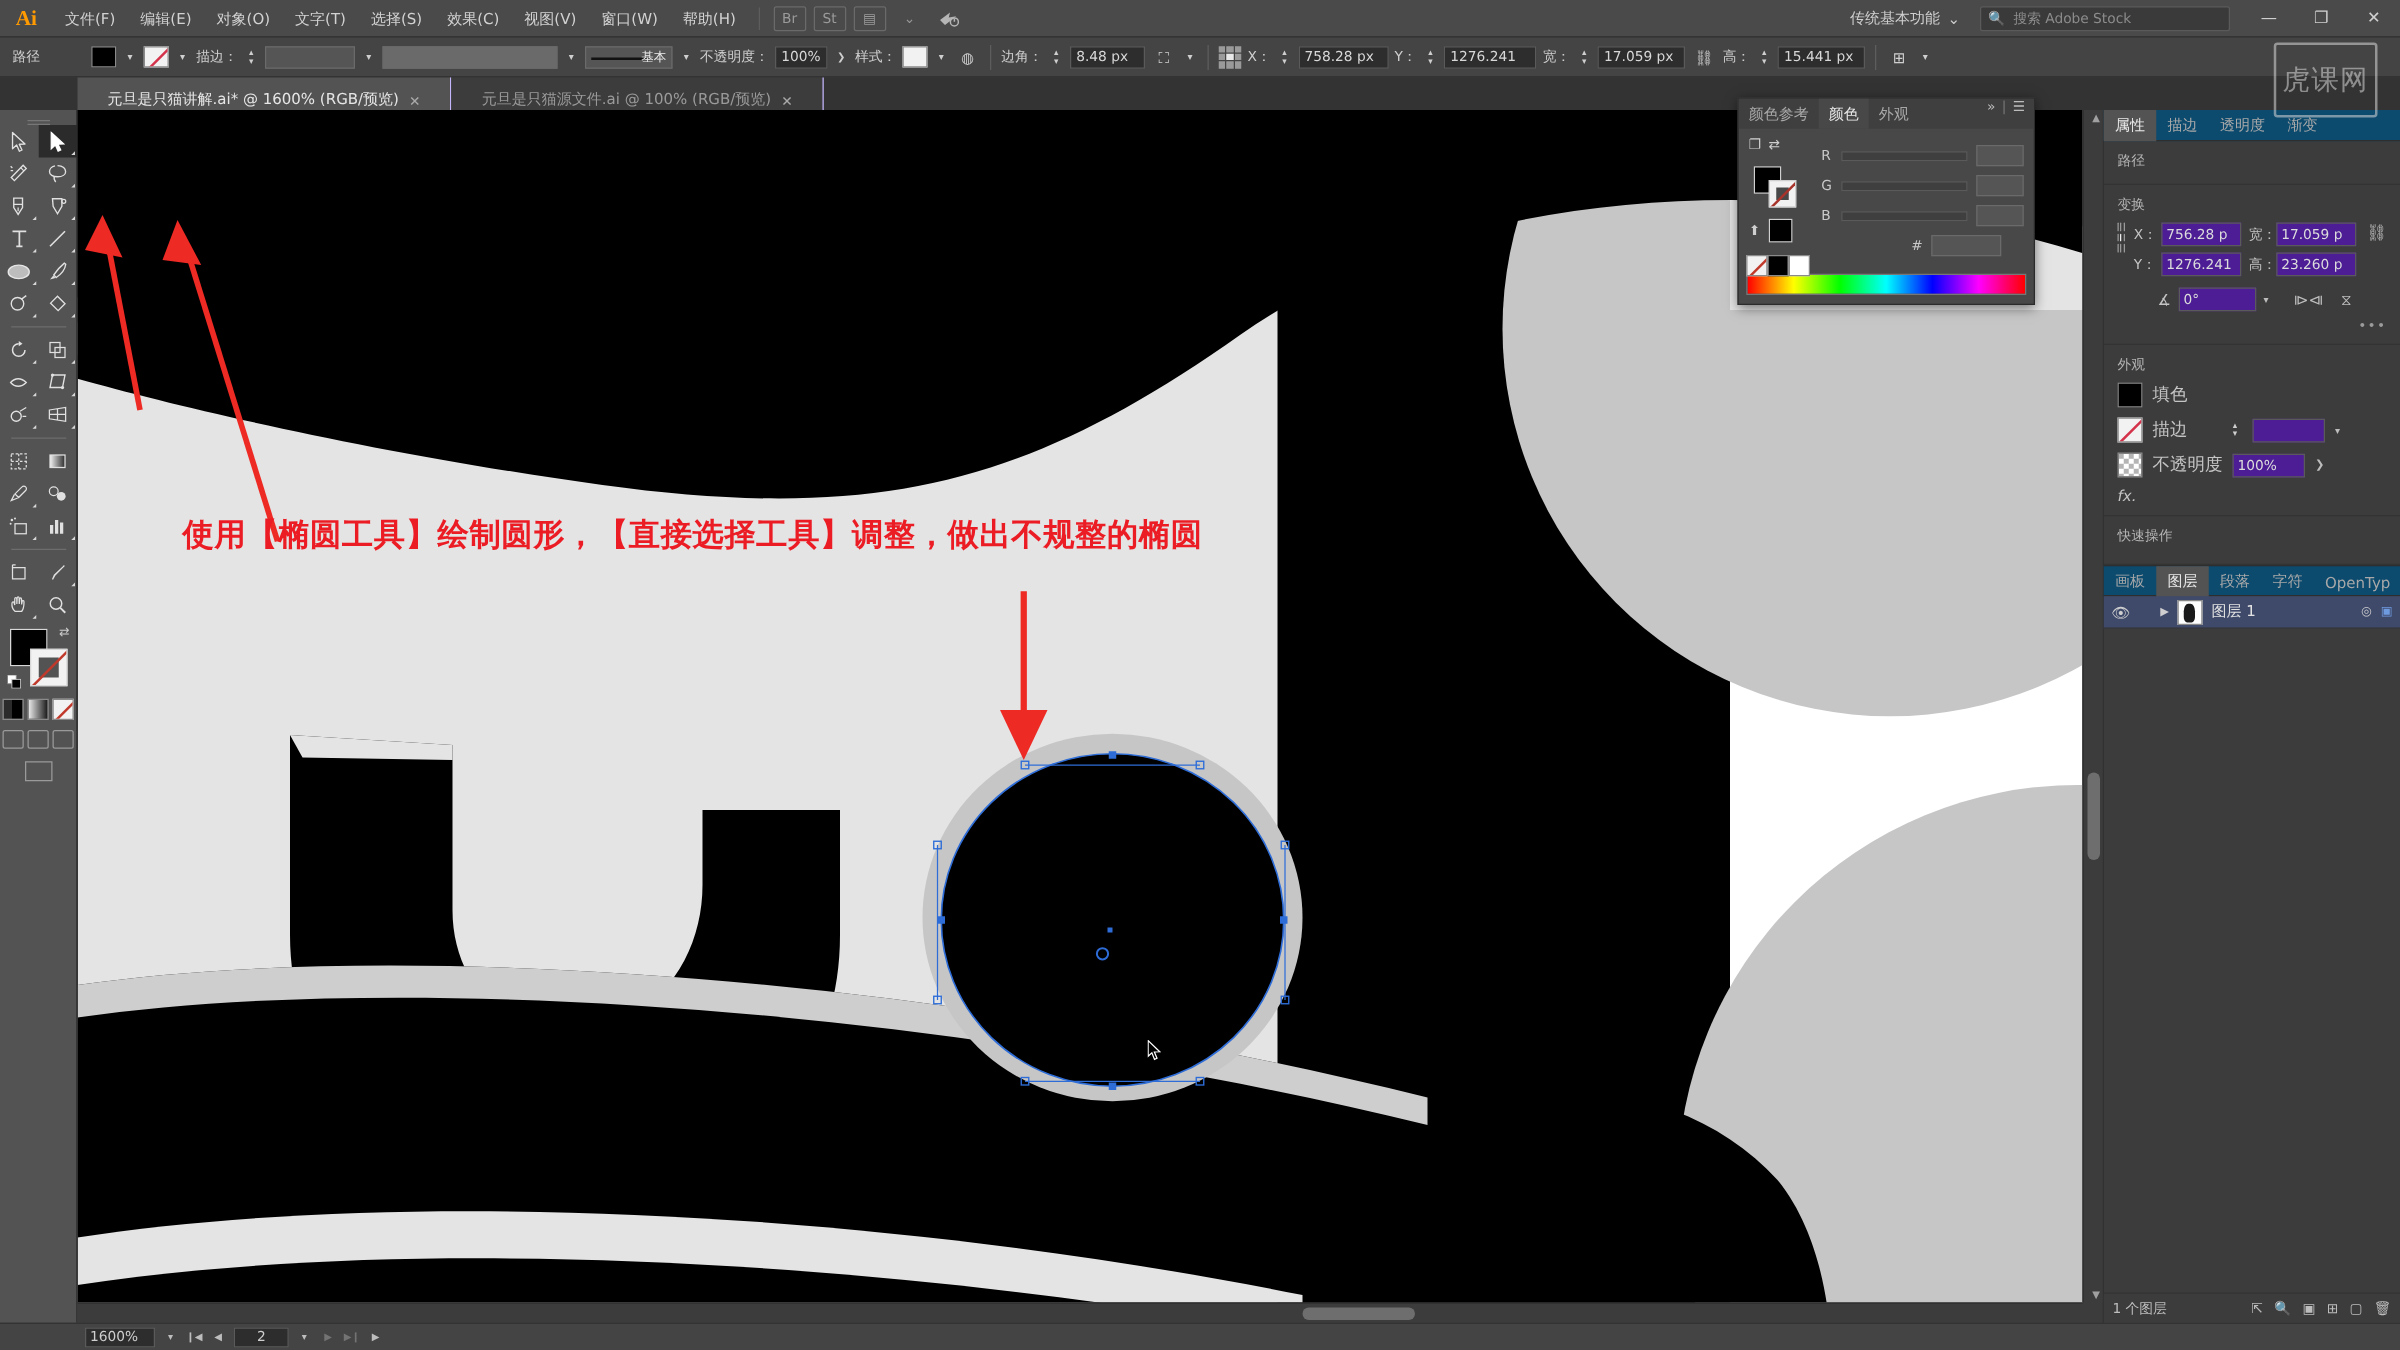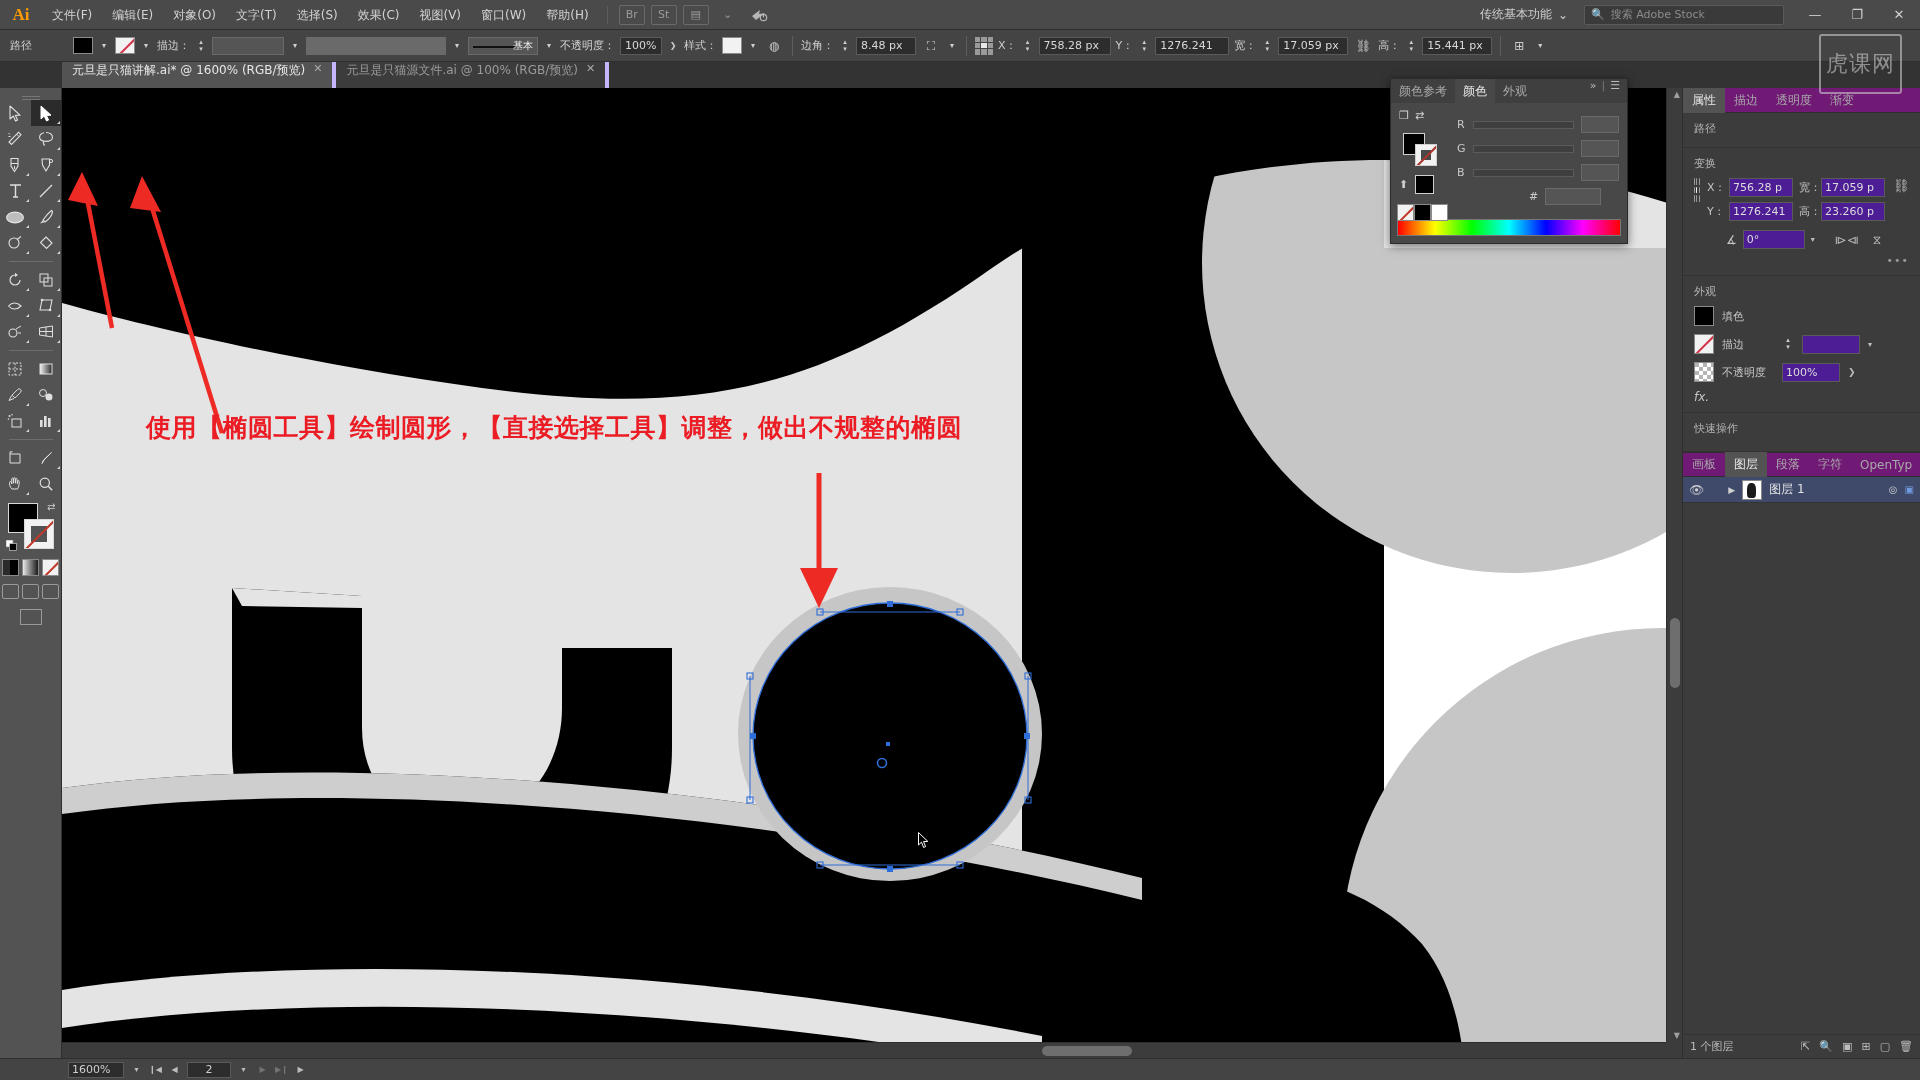--- a/index.html
+++ b/index.html
@@ -48,22 +48,22 @@
                justify-content:center;position:relative;}
   .strokeprev .line{position:absolute;left:4px;top:8px;width:44px;height:2px;background:#111;}
   .strokeprev .lbl{position:absolute;right:4px;font-size:10px;color:#ededed;}
   .grid-icon{width:18px;height:18px;display:grid;grid-template-columns:repeat(3,1fr);grid-template-rows:repeat(3,1fr);gap:1px;}
   .grid-icon i{background:#9a9a9a;}
   .grid-icon i.c{background:#e8e8e8;}
   .icn{ width:20px;height:20px;display:flex;align-items:center;justify-content:center;color:#cfcfcf;font-size:12px;}
 
   
   .tabbar{ height:26px;background:#333;display:flex;align-items:flex-end;flex:0 0 26px;padding-left:62px;}
-  .doc-tab{ height:26px;display:flex;align-items:flex-start;gap:8px;padding:0 10px;font-size:12px;
-            background:#3c3c3c;color:#9a9a9a;border-right:4px solid #c4b5fd;white-space:nowrap;}
+  .doc-tab{ height:26px;display:flex;align-items:flex-end;gap:8px;padding:0 24px;font-size:12px;
+            background:#3c3c3c;color:#9a9a9a;border-right:1px solid #c4b5fd;white-space:nowrap;}
   .doc-tab.active{ background:#535353;color:#e6e6e6;}
   .doc-tab .x{ font-size:11px;color:#aaa; }
 
   
   .body{ flex:1; display:flex; min-height:0; position:relative; }
 
   
   .toolbar{ width:62px;background:#535353;border-right:1px solid #2e2e2e;display:flex;
             flex-direction:column;align-items:center;padding-top:4px;flex:0 0 62px;}
   .tgrip{width:100%;height:8px;display:flex;align-items:center;justify-content:center;}
@@ -111,36 +111,36 @@
   
   .statusbar{ height:22px;background:#444;border-top:1px solid #2e2e2e;display:flex;align-items:center;
               gap:6px;padding:0 6px;flex:0 0 22px;font-size:11px;color:#cfcfcf;}
   .zoomfield{width:56px;height:16px;background:#2d2d2d;border:1px solid #5a5a5a;display:flex;align-items:center;padding:0 3px;}
   .pagefield{width:44px;height:16px;background:#2d2d2d;border:1px solid #5a5a5a;display:flex;align-items:center;justify-content:center;}
   .navbtn{width:13px;height:16px;display:flex;align-items:center;justify-content:center;color:#bdbdbd;font-size:8px;}
   .navbtn.dim{color:#737373;}
 
   
   .rightdock{ width:238px;background:#3c3c3c;border-left:1px solid #2e2e2e;display:flex;flex-direction:column;flex:0 0 238px;}
-  .paneltabs{ height:25px;background:#701a75;display:flex;align-items:center;border-bottom:1px solid #2e2e2e;}
+  .paneltabs{ height:25px;background:#0c4a6e;display:flex;align-items:flex-start;border-bottom:1px solid #2e2e2e;}
   .ptab{ height:25px;padding:0 9px;display:flex;align-items:center;font-size:12px;color:#a8a8a8;white-space:nowrap;}
   .ptab.active{ background:#535353;color:#e8e8e8;}
   .ptabs-right{margin-left:auto;display:flex;align-items:center;gap:7px;padding-right:7px;color:#bdbdbd;font-size:11px;}
   .psection{ padding:8px 11px; border-bottom:1px solid #333; }
   .psec-title{ font-size:11px;color:#b4b4b4;margin-bottom:7px; }
   .xfrow{ display:flex;align-items:center;gap:6px;margin-bottom:5px;}
   .xflabel{ font-size:11px;color:#c4c4c4;width:16px;text-align:right;}
   .xffield{ width:64px;height:19px;background:#4c1d95;border:1px solid #5a5a5a;color:#dcdcdc;
             display:flex;align-items:center;padding:0 3px;font-size:11px;white-space:nowrap;overflow:hidden;}
   .refpoint{width:24px;height:24px;display:grid;grid-template-columns:repeat(3,1fr);grid-template-rows:repeat(3,1fr);gap:2px;}
   .refpoint i{background:#9a9a9a;border-radius:1px;}
   .refpoint i.c{background:#efefef;}
   .approw{display:flex;align-items:center;gap:8px;margin-bottom:8px;}
   .appsw{width:20px;height:20px;border:1px solid #8a8a8a;}
-  .applabel{font-size:11px;color:#c4c4c4;min-width:52px;}
+  .applabel{font-size:14px;color:#c4c4c4;min-width:52px;}
   .qa-grid{display:grid;grid-template-columns:1fr 1fr;gap:6px;}
   .qabtn{height:22px;background:#4e4e4e;border:1px solid #666;border-radius:2px;display:flex;
          align-items:center;justify-content:center;font-size:11px;color:#dcdcdc;}
   .layerrow{ height:26px;display:flex;align-items:center;gap:7px;padding:0 6px;background:#3f4a6b;
              border-bottom:1px solid #333;}
   .layer-thumb{width:20px;height:20px;background:#fff;border:1px solid #888;position:relative;overflow:hidden;}
   .layer-thumb:after{content:"";position:absolute;left:4px;top:2px;width:9px;height:15px;background:#1a1a1a;border-radius:40% 40% 30% 30%;}
   .layerpanel-bottom{ height:24px;background:#3c3c3c;border-top:1px solid #333;display:flex;align-items:center;
                       gap:9px;padding:0 7px;font-size:11px;color:#bdbdbd;margin-top:auto;}
   .colorpanel{ position:absolute;left:1390px;top:78px;width:238px;background:#484848;

